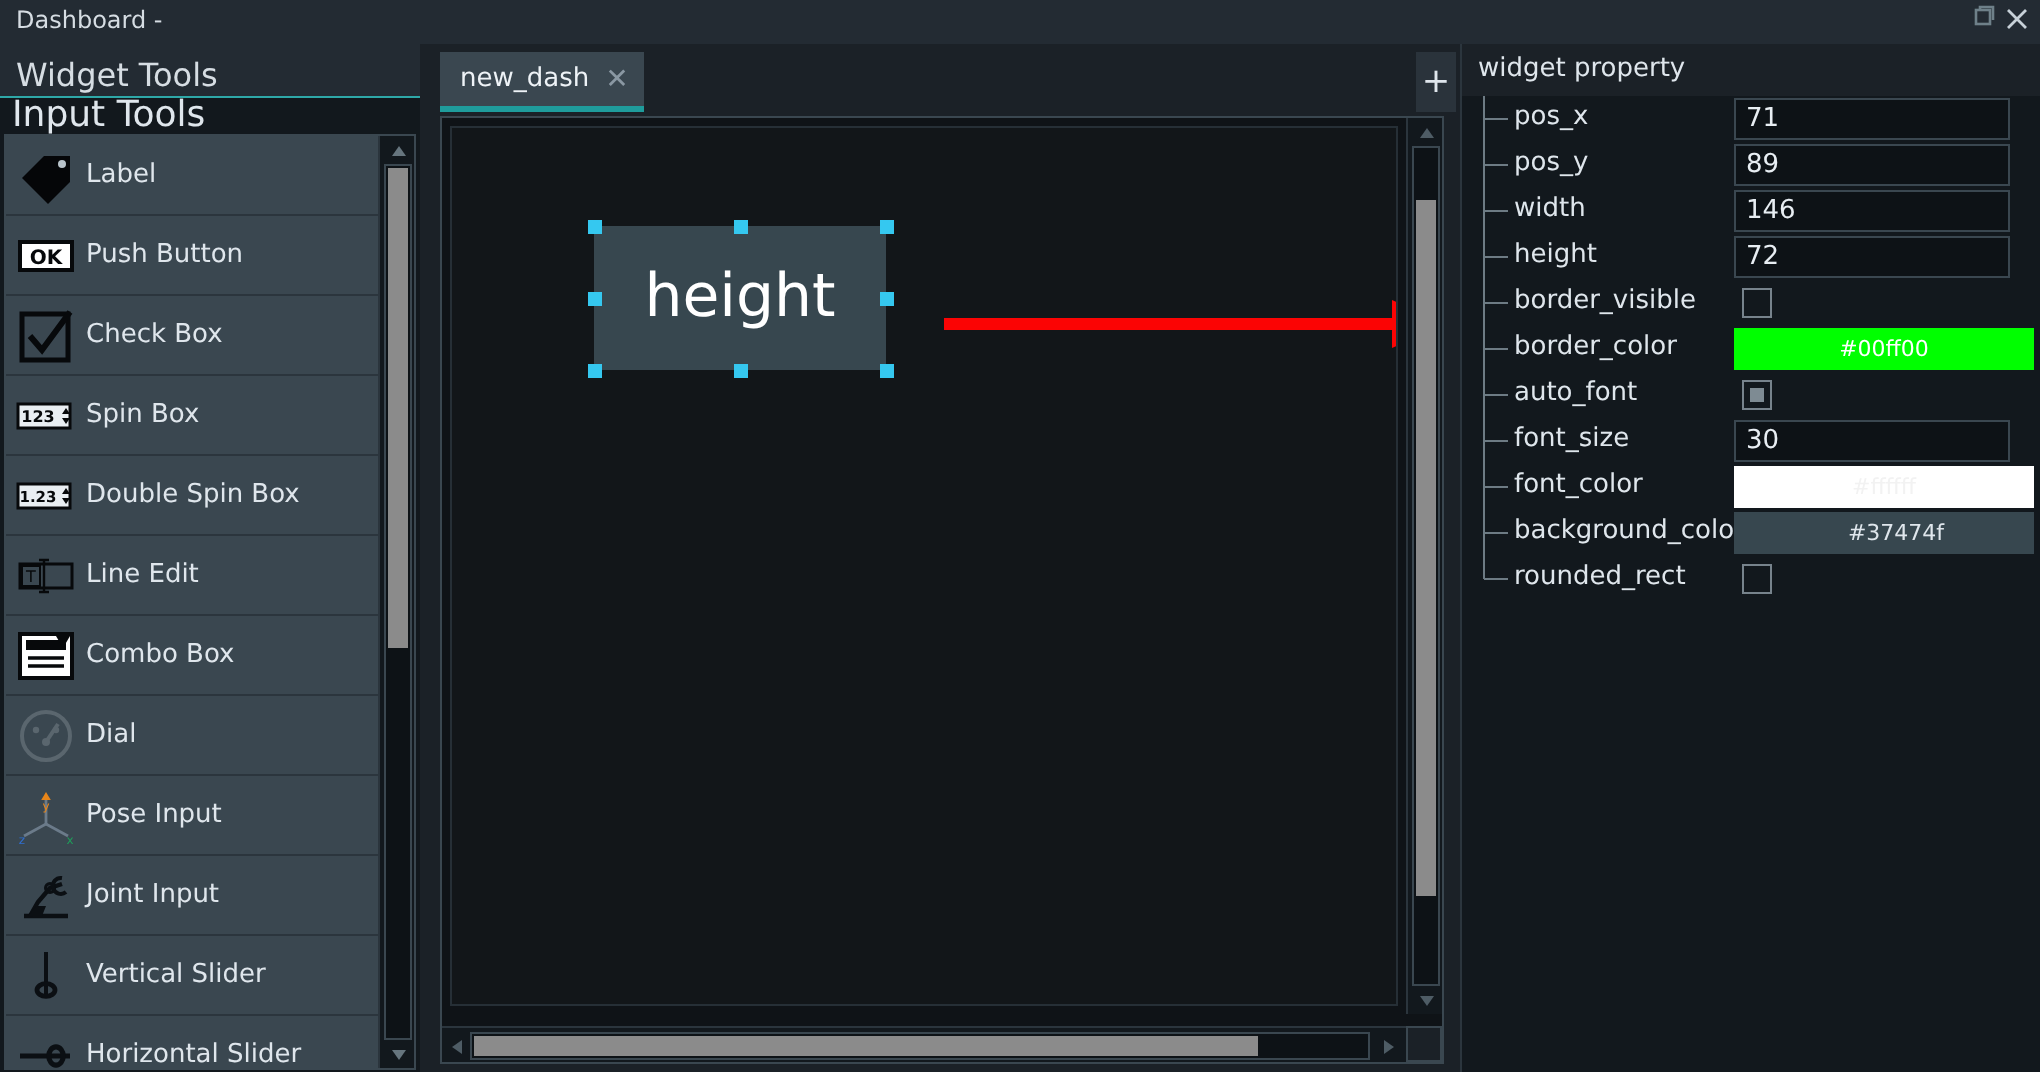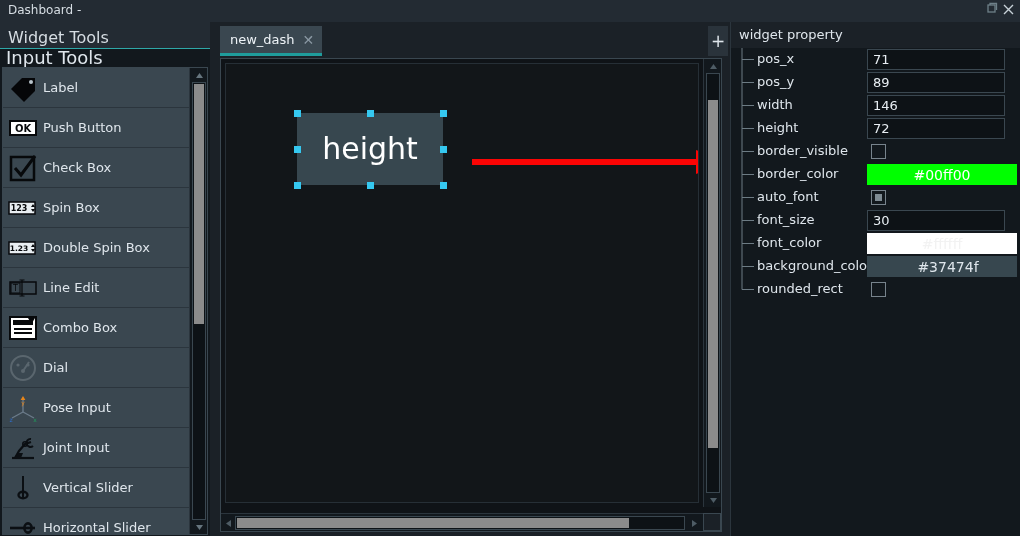--- a/index.html
+++ b/index.html
@@ -240,21 +240,21 @@
     border: 1px solid #3a4750;
     color: #e8eef3; font-size: 13px;
     padding-left: 5px;
     display: flex; align-items: center;
     cursor: text;
   }
   .prop-swatch {
     position: absolute; left: 136px; top: 1px;
     width: 150px; height: 21px;
     display: flex; align-items: center; justify-content: center;
-    font-size: 14px;
+    font-size: 11px;
     cursor: pointer;
   }
   .prop-check {
     position: absolute; left: 140px; top: 4px;
     width: 15px; height: 15px;
     border: 1px solid #77838c;
     background: #12181d;
     cursor: pointer;
   }
   .prop-check.checked::after {

